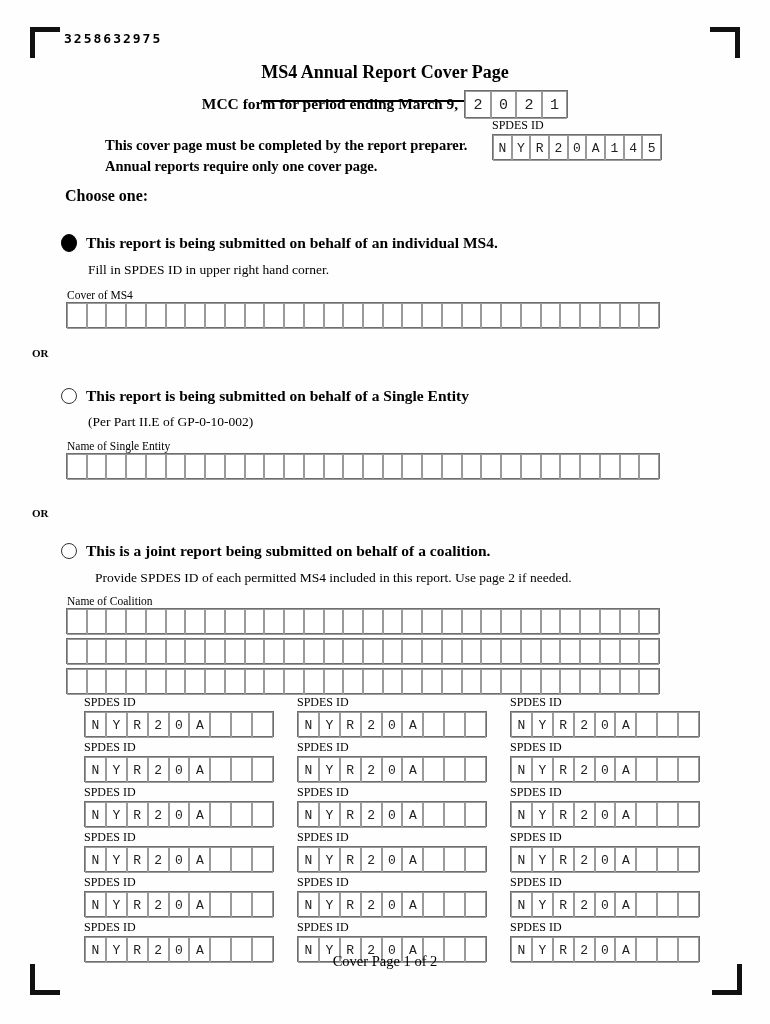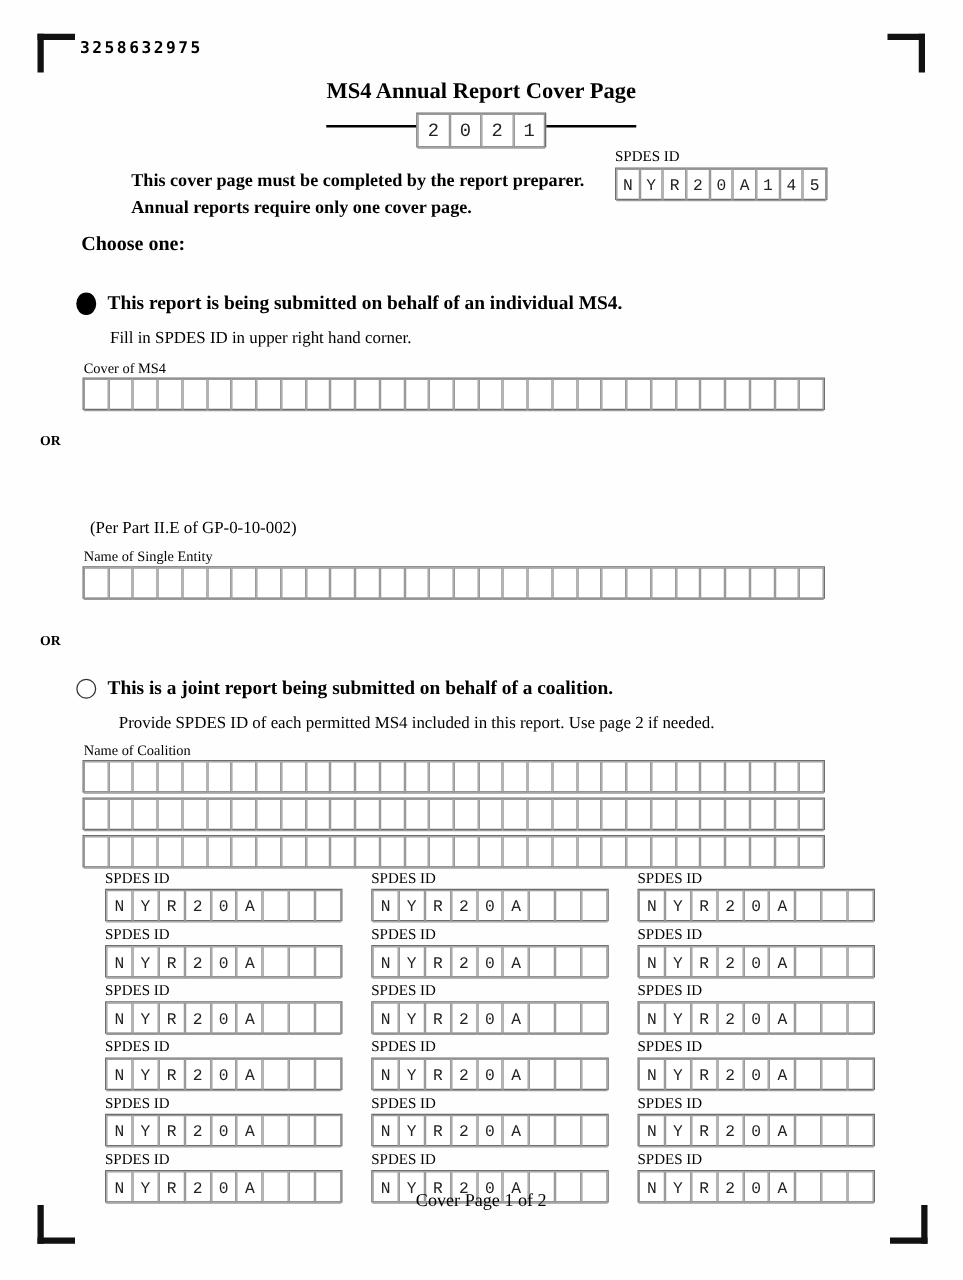--- a/index.html
+++ b/index.html
@@ -46,21 +46,21 @@
   .field-label{font-size:11.5px;}
   .namerow{width:592px; height:24px;}
   .or{font-weight:bold; font-size:11px;}
 
   #opt1-line{left:47px; top:234px;}
   #opt1-note{left:88px; top:262px;}
   #opt1-flabel{left:67px; top:289px;}
   #opt1-row{left:66px; top:302px;}
   #or1{left:32px; top:347px;}
   #opt2-line{left:47px; top:387px;}
-  #opt2-note{left:72px; top:414px;}
+  #opt2-note{left:88px; top:414px;}
   #opt2-flabel{left:67px; top:440px;}
   #opt2-row{left:66px; top:453px;}
   #or2{left:32px; top:507px;}
   #opt3-line{left:47px; top:542px;}
   #opt3-note{left:95px; top:570px;}
   #opt3-flabel{left:67px; top:595px;}
   #opt3-rows{left:66px; top:608px; display:flex; flex-direction:column; gap:4px;}
 
   #spdes-grid{left:84px; top:695px; display:grid;
     grid-template-columns:repeat(3,192px); column-gap:21px; row-gap:3px;}
@@ -78,20 +78,21 @@
   <div class="corner bl"></div>
   <div class="corner br"></div>
 
   <div class="abs" id="doc-number">3258632975</div>
 
   <div class="abs" id="title-wrap">
     <span id="title">MS4 Annual Report Cover Page</span>
   </div>
 
   <div class="abs" id="subtitle">
+    <span class="txt">MCC form for period ending March 9,</span>
     <span class="boxrow yearrow">
         <span class="cell">2</span>
         <span class="cell">0</span>
         <span class="cell">2</span>
         <span class="cell">1</span>
       </span>
   </div>
 
   <div class="abs" id="hdr-spdes">
     <div class="spdes-label">SPDES ID</div>
@@ -149,20 +150,24 @@
       <span class="cell"></span>
       <span class="cell"></span>
       <span class="cell"></span>
       <span class="cell"></span>
       <span class="cell"></span>
       <span class="cell"></span>
     </div>
 
   <div class="abs or" id="or1">OR</div>
 
+  <div class="abs opt-line" id="opt2-line">
+    <span class="radio"></span>
+    <span class="opt-label">This report is being submitted on behalf of a Single Entity</span>
+  </div>
   <div class="abs opt-note" id="opt2-note">(Per Part II.E of GP-0-10-002)</div>
   <div class="abs field-label" id="opt2-flabel">Name of Single Entity</div>
   <div class="abs boxrow namerow" id="opt2-row">
       <span class="cell"></span>
       <span class="cell"></span>
       <span class="cell"></span>
       <span class="cell"></span>
       <span class="cell"></span>
       <span class="cell"></span>
       <span class="cell"></span>

